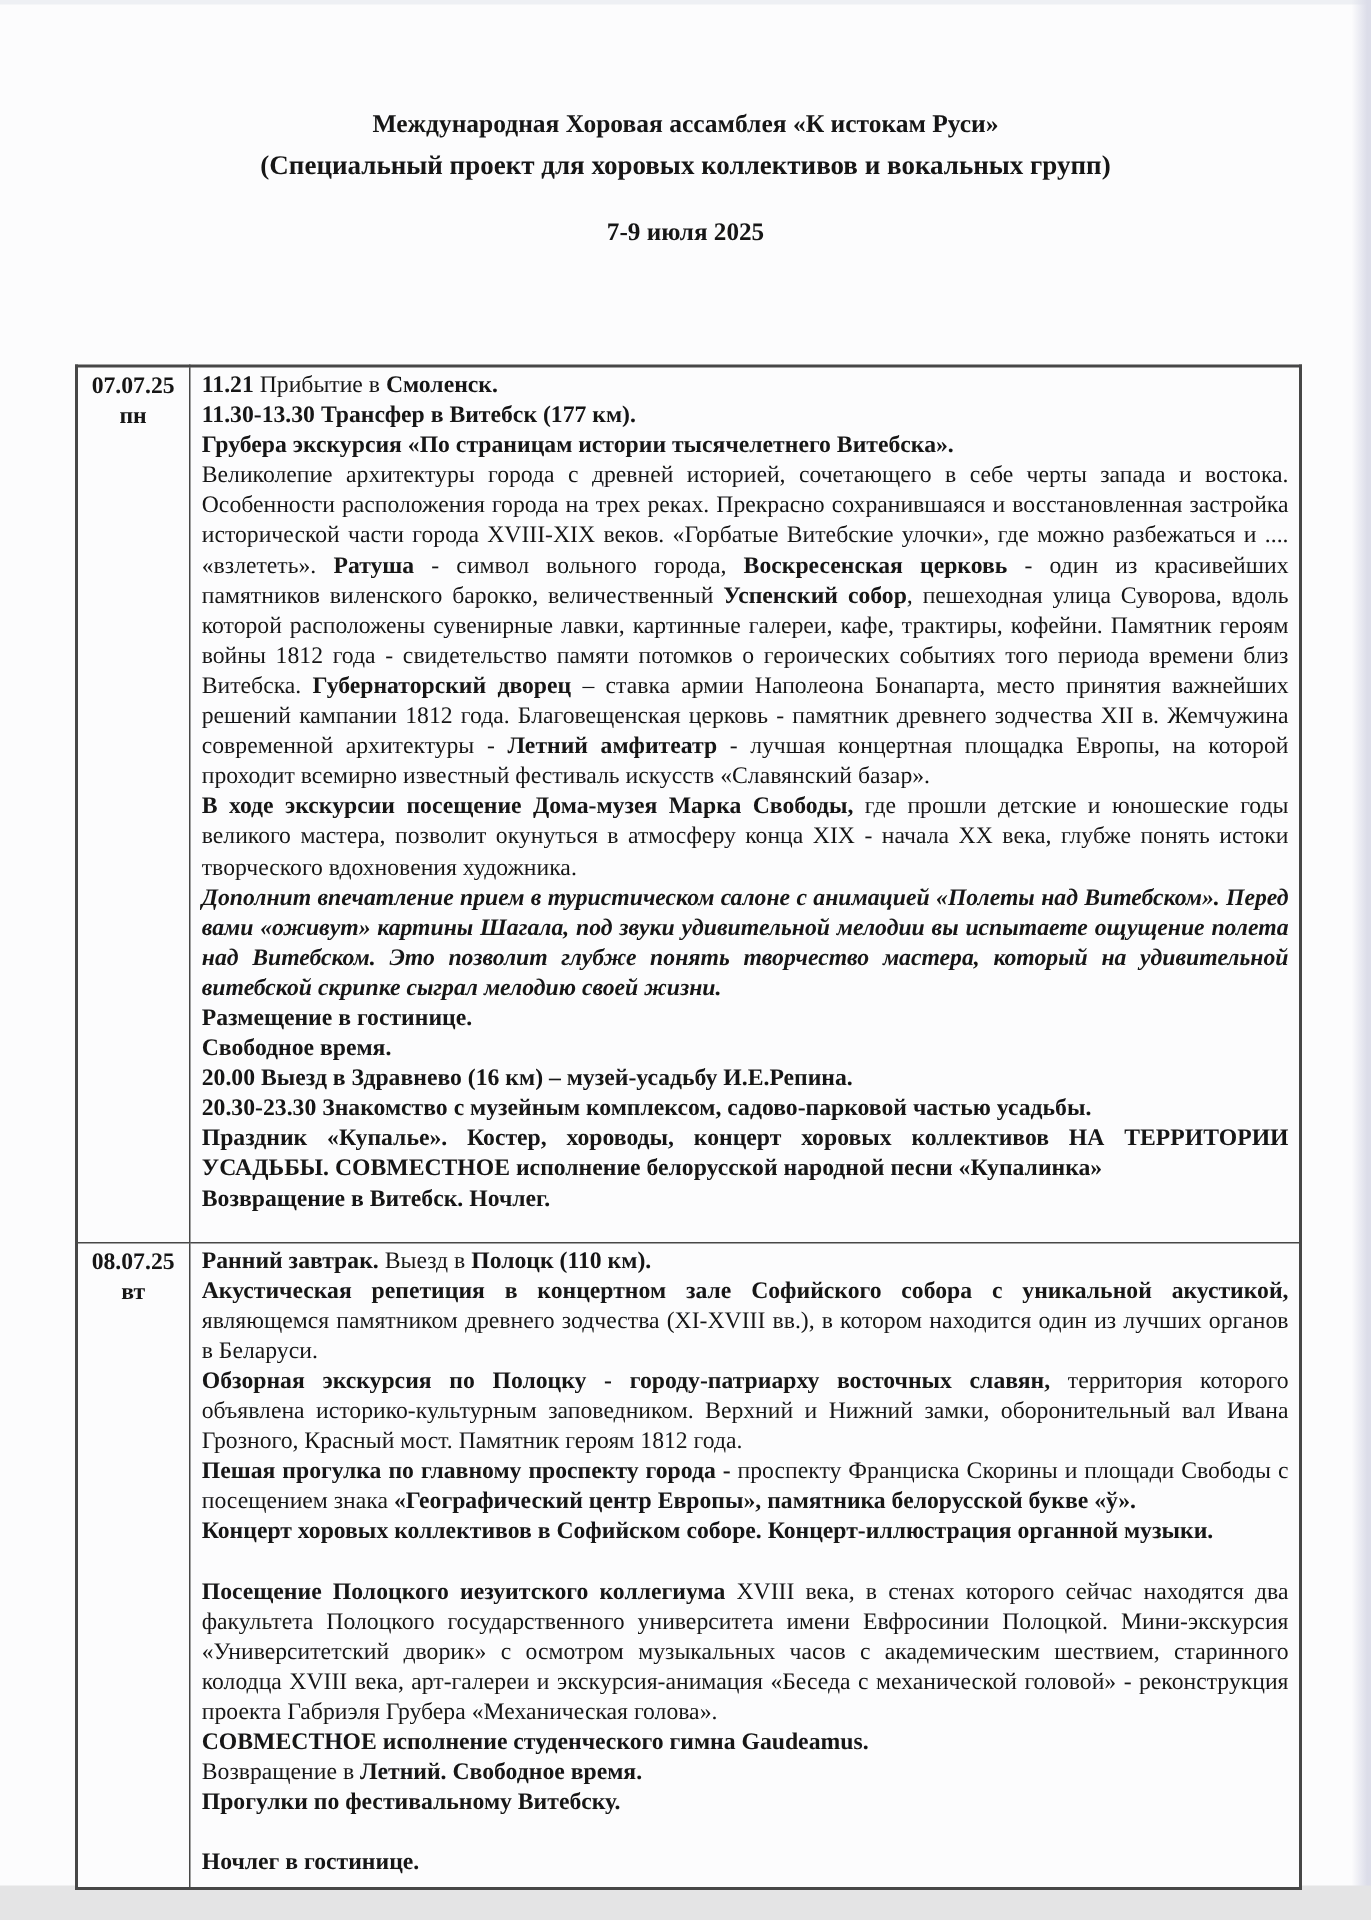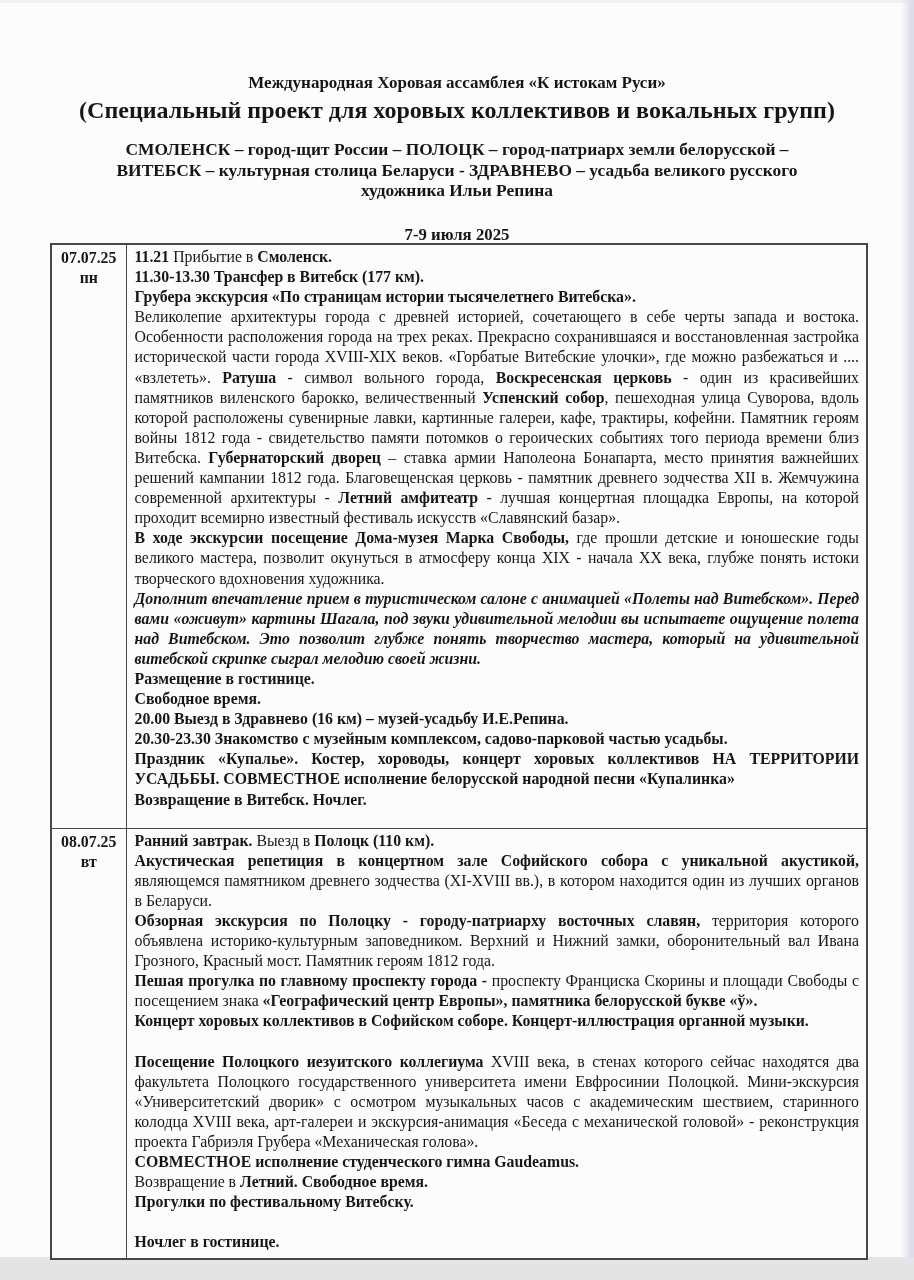--- a/index.html
+++ b/index.html
@@ -28,21 +28,21 @@
   .edge-bottom { position: absolute; left: 0; top: 1257px; width: 100%; height: 23px;
                  background: var(--edge-bottom); z-index: 0; }
 
   .doc-header {
     position: relative; z-index: 1;
     text-align: center;
     padding-top: 71px;
     font-weight: bold;
   }
   .doc-title { font-size: 17px; line-height: 23px; }
-  .doc-subtitle { font-size: 24px; line-height: 22px; margin-top: 5px; }
+  .doc-subtitle { font-size: 18px; line-height: 22px; margin-top: 5px; }
   .route { font-size: 17.4px; line-height: 20.5px; margin-top: 18px; }
   .event-dates { font-size: 16.8px; line-height: 20px; margin-top: 24px; }
 
   table.schedule {
     position: absolute; left: 50px; top: 243px; z-index: 1;
     width: 818px;
     border-collapse: collapse;
     background: var(--page-bg);
     border: 2px solid var(--table-border);
   }
@@ -70,25 +70,20 @@
 </head>
 <body>
 
 <div class="edge-top"></div>
 <div class="edge-right"></div>
 <div class="edge-bottom"></div>
 
 <div class="doc-header">
   <div class="doc-title">Международная Хоровая ассамблея «К истокам Руси»</div>
   <div class="doc-subtitle">(Специальный проект для хоровых коллективов и вокальных групп)</div>
-  <div class="route">
-      <div>СМОЛЕНСК – город-щит России – ПОЛОЦК – город-патриарх земли белорусской –</div>
-      <div>ВИТЕБСК – культурная столица Беларуси - ЗДРАВНЕВО – усадьба великого русского</div>
-      <div>художника Ильи Репина</div>
-    </div>
   <div class="event-dates">7-9 июля 2025</div>
 </div>
 
 <table class="schedule">
   <tbody>
       <tr class="row-0">
         <td class="date-cell">
           <div>07.07.25</div>
           <div>пн</div>
         </td>

